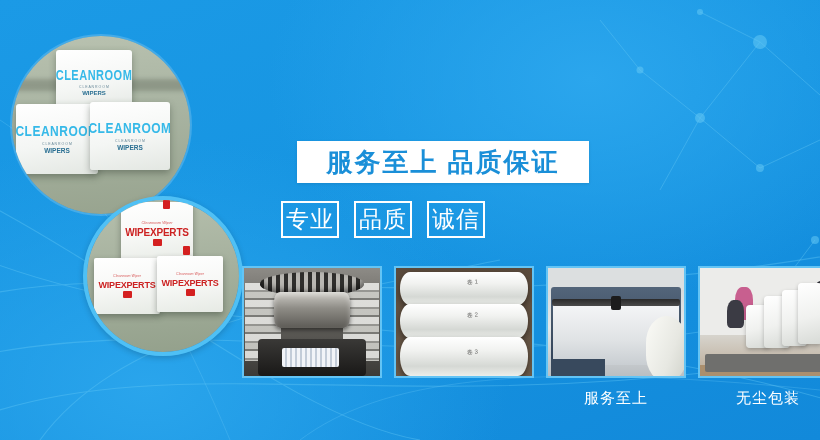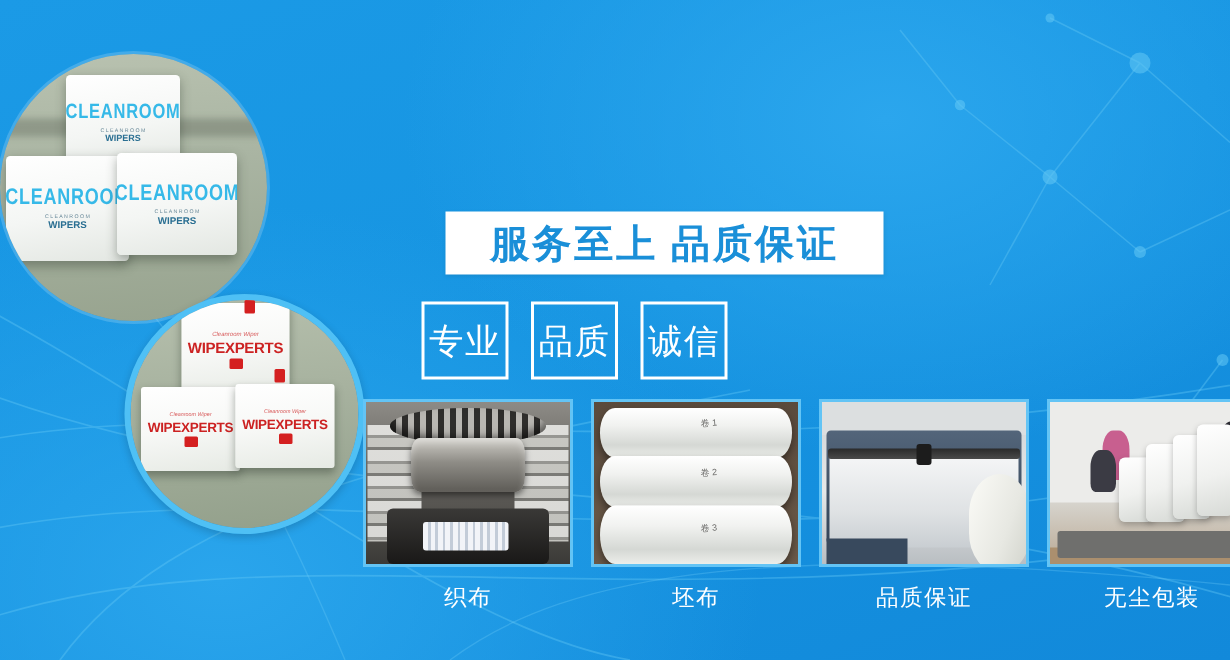--- a/index.html
+++ b/index.html
@@ -20,21 +20,21 @@
       radial-gradient(ellipse 600px 420px at 18% 88%, #2aa5ec 0%, rgba(42,165,236,0) 60%),
       linear-gradient(160deg,#1b9ae6 0%,#1694e1 48%,#1289da 100%);
   }
   .bg-svg{position:absolute;inset:0;width:820px;height:440px;}
 
   
   .circle{
     position:absolute;border-radius:50%;overflow:hidden;
   }
   .circle-top{
-    left:0;top:36px;width:178px;height:178px;
+    left:12px;top:36px;width:178px;height:178px;
     box-shadow:0 0 0 2px rgba(255,255,255,.18);
   }
   .circle-bot{
     left:83px;top:196px;width:152px;height:152px;
     border:4px solid #4fc0f5;
     box-shadow:0 2px 6px rgba(0,0,0,.18);
   }
   .circle-inner{position:absolute;inset:0;}
 
   
@@ -85,30 +85,30 @@
 
   
   .tagline-bar{
     position:absolute;left:297px;top:141px;
     width:292px;height:42px;
     background:#ffffff;
     display:flex;align-items:center;justify-content:center;
     box-shadow:0 1px 3px rgba(0,0,0,.10);
   }
   .tagline-bar span{
-    color:#1a8fd8;font-size:26px;font-weight:bold;letter-spacing:2px;white-space:nowrap;font-family:Liberation Serif, serif;
+    color:#1a8fd8;font-size:26px;font-weight:bold;letter-spacing:2px;white-space:nowrap;
   }
 
   
   .tags{
     position:absolute;left:281px;top:201px;
     display:flex;gap:15px;
   }
   .tag{
-    width:58px;height:52px;
+    width:58px;height:37px;
     border:2px solid #ffffff;
     display:flex;align-items:center;justify-content:center;
     color:#ffffff;font-size:23px;font-weight:normal;letter-spacing:1px;
     box-sizing:border-box;
   }
 
   
   .strip{
     position:absolute;left:242px;top:266px;
     display:flex;gap:12px;
@@ -325,46 +325,44 @@
 
     <div class="cell">
       <div class="thumb t1">
         <div class="cone-wall cw-l"></div>
         <div class="cone-wall cw-r"></div>
         <div class="ring"></div>
         <div class="drum"></div>
         <div class="base"></div>
         <div class="fabric"></div>
       </div>
-      <div class="cap">织布</div>
     </div>
 
     <div class="cell">
       <div class="thumb t2">
         <div class="roll r1"></div>
           <div class="mark" style="top:9%;">卷 1</div>
         <div class="roll r2"></div>
           <div class="mark" style="top:40%;">卷 2</div>
         <div class="roll r3"></div>
           <div class="mark" style="top:74%;">卷 3</div>
       </div>
-      <div class="cap">坯布</div>
     </div>
 
     <div class="cell">
       <div class="thumb t3">
         <div class="wall"></div>
         <div class="bedframe"></div>
         <div class="bed"></div>
         <div class="gantry"></div>
         <div class="head"></div>
         <div class="rollw"></div>
         <div class="cab"></div>
       </div>
-      <div class="cap">品质保证</div>
+      <div class="cap">服务至上</div>
     </div>
 
     <div class="cell">
       <div class="thumb t4">
         <div class="wallp"></div>
         <div class="floor"></div>
         <div class="person" style="left:26%;top:18%;width:13%;height:30%;background:#c85f8f;"></div>
         <div class="person" style="left:20%;top:30%;width:12%;height:26%;background:#3b3b44;"></div>
         <div class="person" style="left:84%;top:12%;width:12%;height:26%;background:#2e2e36;"></div>
         <div class="bagstack" style="left:34%;top:34%;width:17%;height:40%;"></div>

